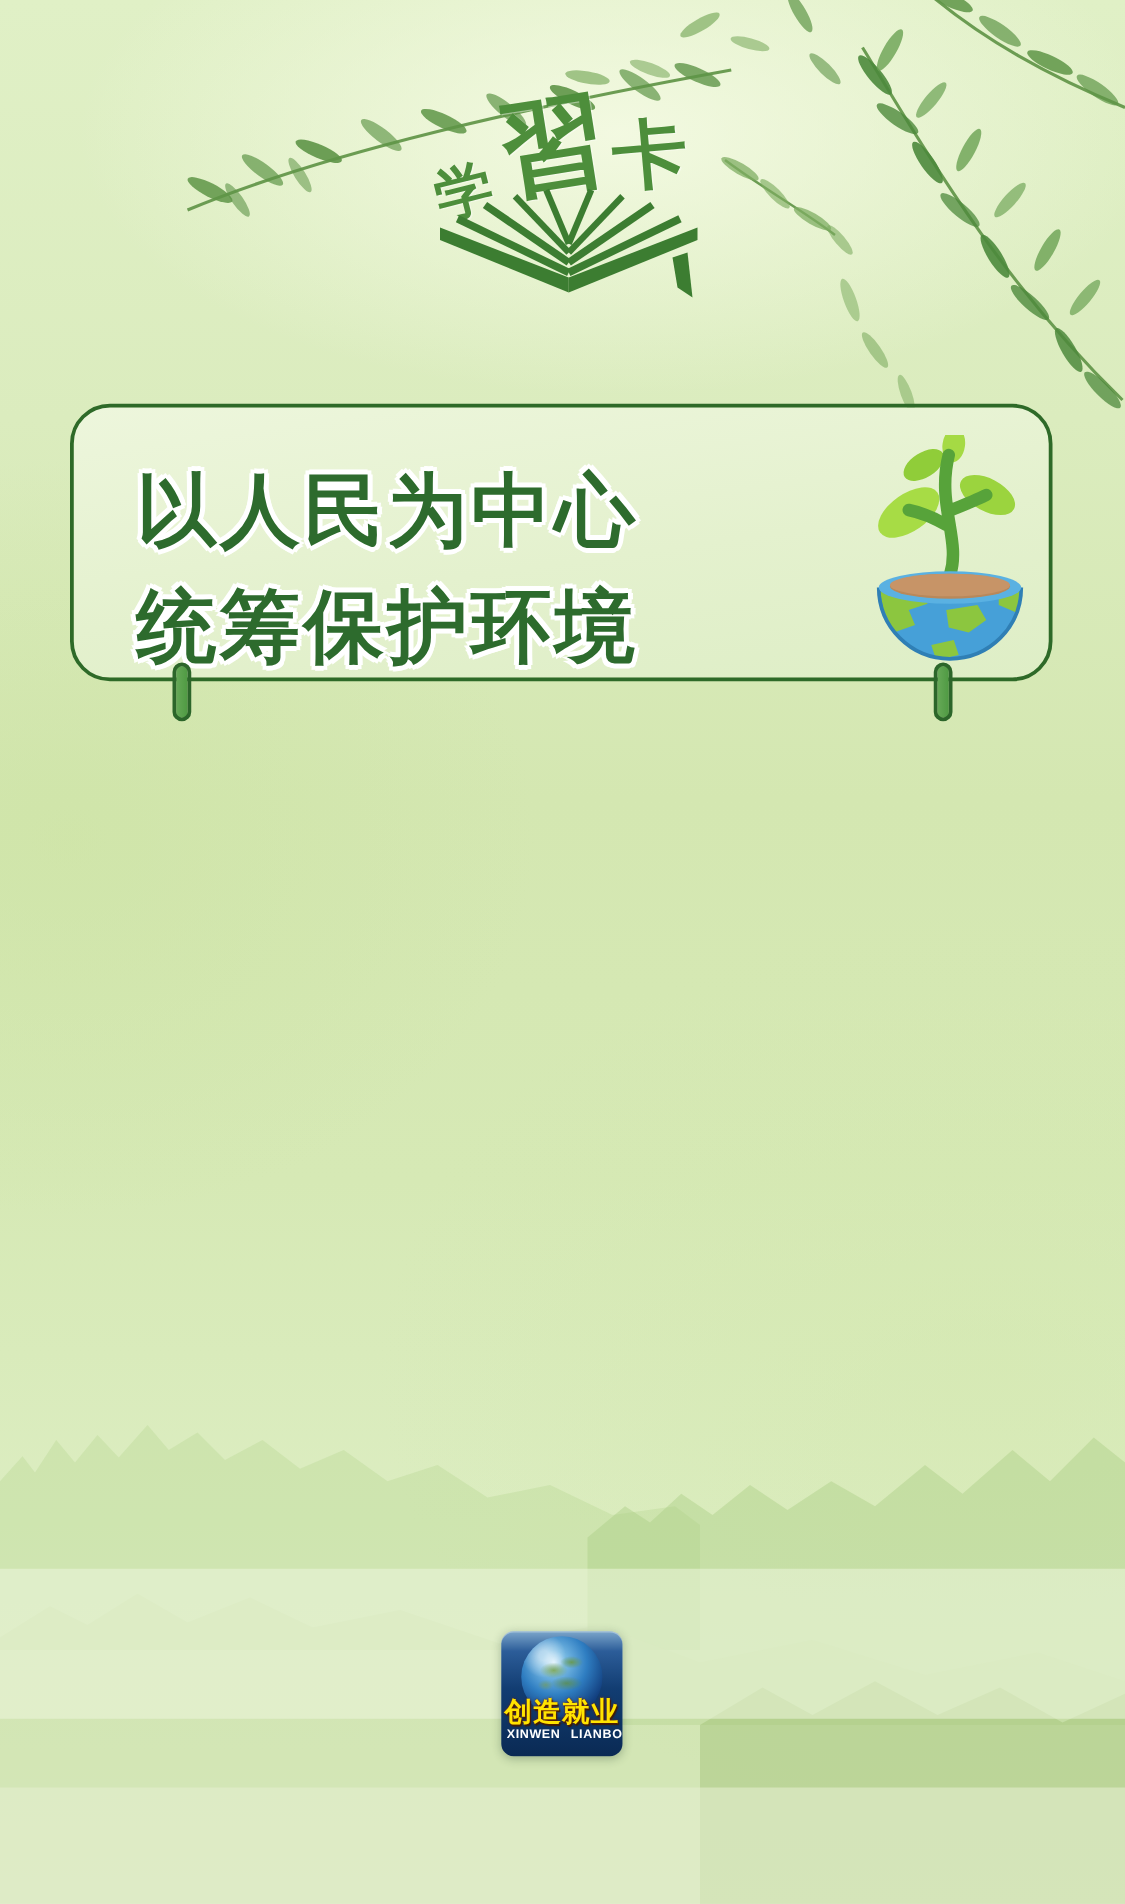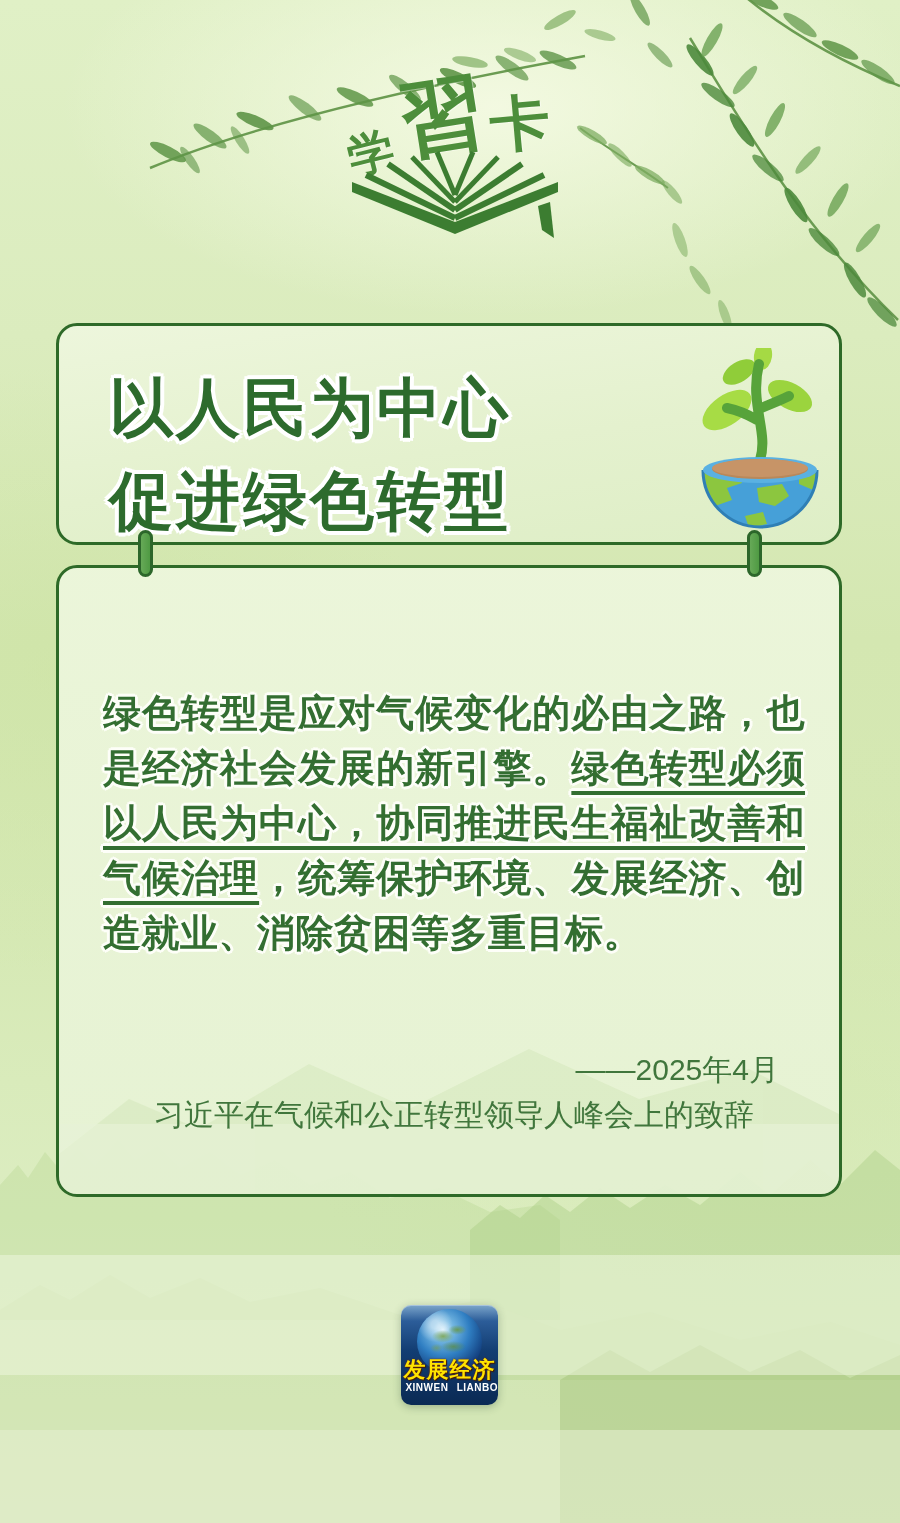--- a/index.html
+++ b/index.html
@@ -19,21 +19,21 @@
   
   .brand{left:330px;top:72px;width:250px;height:170px;}
   .brand .ch{position:absolute;color:#4d8e3b;font-weight:bold;line-height:1;
     text-shadow:1px 1px 0 rgba(255,255,255,.4);}
   .ch1{left:18px;top:58px;font-size:46px;transform:rotate(-14deg);}
   .ch2{left:70px;top:2px;font-size:84px;transform:rotate(-9deg);color:#47893a;}
   .ch3{left:160px;top:22px;font-size:60px;transform:rotate(-5deg);}
   .book{left:12px;top:78px;}
 
   
-  .card{border:3px solid #2e6a28;border-radius:21px;box-sizing:border-box;padding-left:36px;}
+  .card{border:3px solid #2e6a28;border-radius:32px;box-sizing:border-box;padding-left:36px;}
   .title-card{left:56px;top:323px;width:786px;height:222px;
     background:linear-gradient(172deg,#edf6dc 0%,#e4f1ce 55%,#deeec6 100%);}
   .quote-card{left:56px;top:565px;width:786px;height:632px;overflow:hidden;
     background:linear-gradient(180deg,rgba(236,246,219,.97) 0%,rgba(231,243,213,.92) 100%);}
   .pin{width:15px;height:47px;border-radius:9px;background:linear-gradient(90deg,#66a957,#4f9a43);
     border:3px solid #2c662a;box-sizing:border-box;z-index:5;}
   .pin-left{left:138px;top:530px;}
   .pin-right{left:747px;top:530px;}
 
   
@@ -179,21 +179,21 @@
         <path d="M113,52 L156,7" stroke-width="5" fill="none"></path>
         <path d="M113,45 L131,2" stroke-width="5" fill="none"></path>
         <path d="M196,56 L208,52 L212,88 L200,80 Z" stroke="none"></path>
       </g>
     </svg>
   </div>
 
   <div class="abs card title-card">
     <div class="title-lines">
       <div>以人民为中心</div>
-      <div>促进绿色转型</div>
+      <div>统筹保护环境</div>
     </div>
     <svg class="abs plant" width="145" height="195" viewBox="0 0 145 195">
       <defs>
         <clipPath id="bowlClip">
             <path d="M16,122 A57,57 0 0 0 130,122 Z"></path>
           </clipPath>
       </defs>
 
       <ellipse cx="40" cy="62" rx="28" ry="15" fill="#a7dc45" transform="rotate(-35 40 62)"></ellipse>
       <ellipse cx="103" cy="48" rx="24" ry="13" fill="#9bd43e" transform="rotate(28 103 48)"></ellipse>
@@ -213,31 +213,20 @@
 
       <ellipse cx="73" cy="122" rx="57" ry="13" fill="#5ab1e2"></ellipse>
       <ellipse cx="73" cy="121" rx="48" ry="10" fill="#b9885a"></ellipse>
       <ellipse cx="73" cy="120" rx="48" ry="9" fill="#c79467"></ellipse>
     </svg>
   </div>
 
   <div class="abs pin pin-left"></div>
   <div class="abs pin pin-right"></div>
 
-  <div class="abs card quote-card">
-    <svg class="abs inner-hill" viewBox="0 0 780 190">
-      <path d="M0,150 L70,95 140,125 250,60 350,105 470,45 580,95 690,65 780,110 L780,190 0,190 Z" fill="#b7d594" opacity=".4"></path>
-      <rect x="0" y="120" width="780" height="70" fill="#eaf4dc" opacity=".6"></rect>
-    </svg>
-    <div class="para"><span>绿色转型是应对气候变化的必由之路，也是经济社会发展的新引擎。</span><span class="u">绿色转型必须以人民为中心，协同推进民生福祉改善和气候治理</span><span>，统筹保护环境、发展经济、创造就业、消除贫困等多重目标。</span></div>
-    <div class="attr">
-      <div class="attr-date">——2025年4月</div>
-      <div class="attr-src">习近平在气候和公正转型领导人峰会上的致辞</div>
-    </div>
-  </div>
 
   <div class="abs cctv">
     <div class="globe"></div>
-    <div class="cctv-cn">发展经济</div>
+    <div class="cctv-cn">创造就业</div>
     <div class="cctv-en">XINWEN LIANBO</div>
   </div>
 
 </div>
 
 </body></html>

